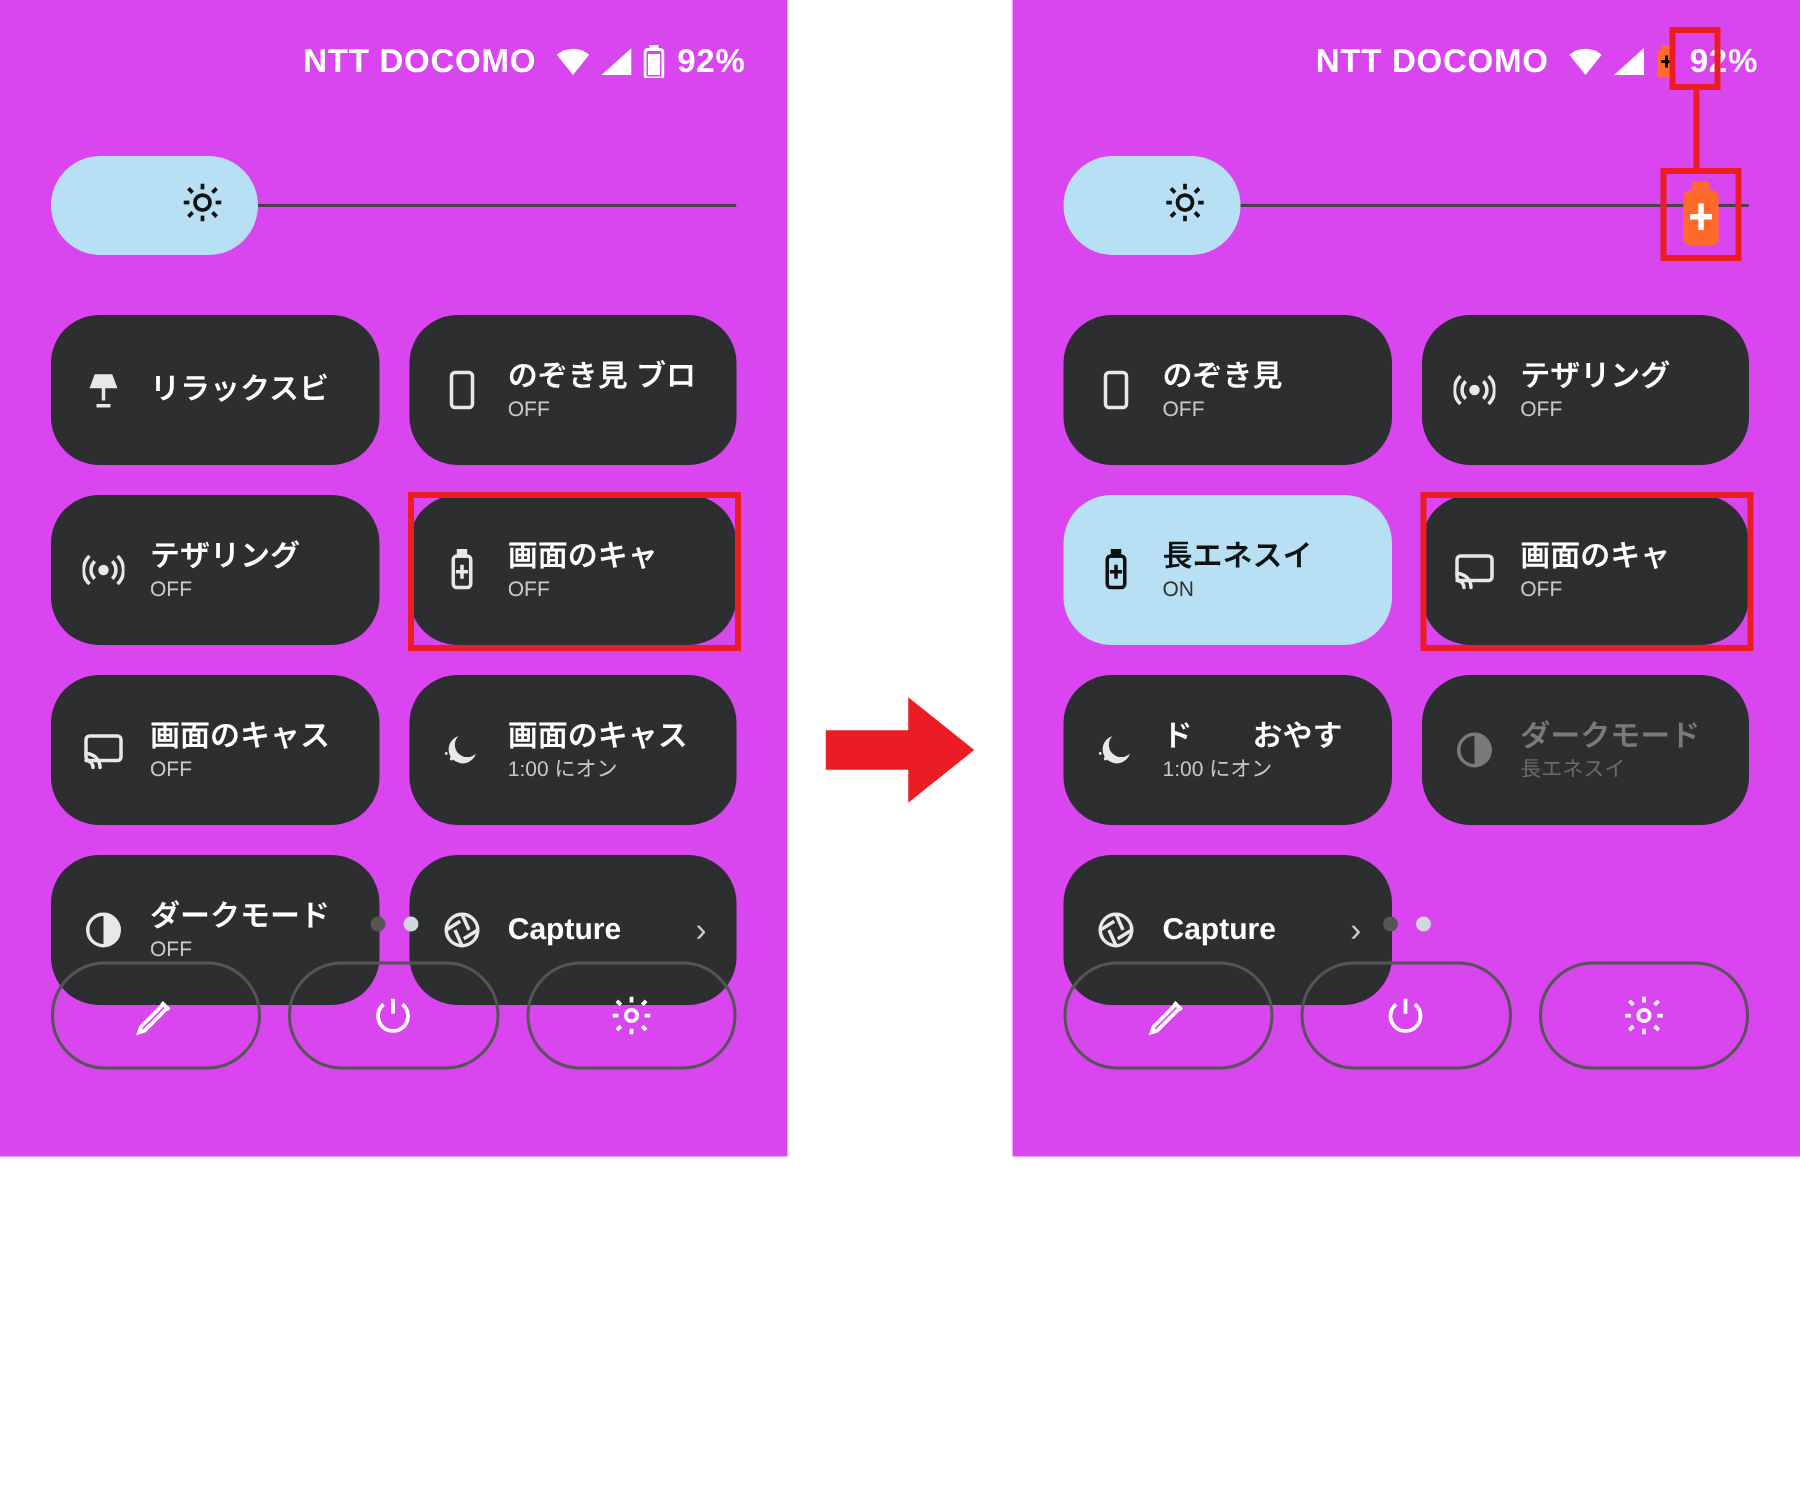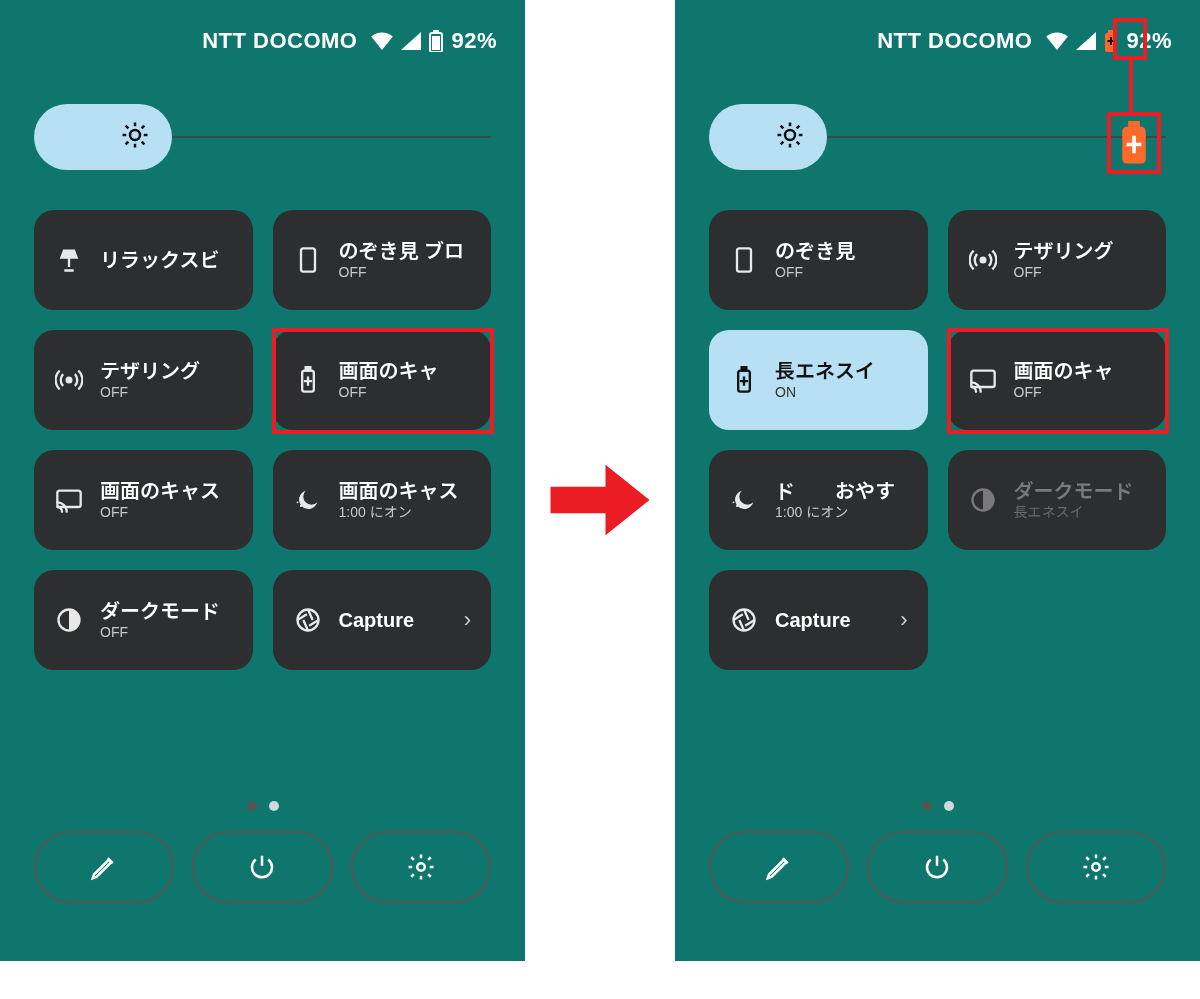--- a/index.html
+++ b/index.html
@@ -7,22 +7,22 @@
     width: 1200px;
     height: 999px;
     background: #fff;
     font-family: -apple-system, "Helvetica Neue", Arial, "Hiragino Kaku Gothic ProN", "Noto Sans JP", sans-serif;
     display: flex;
     align-items: stretch;
     overflow: hidden;
   }
   .phone {
     width: 525px;
-    height: 961px;
-    background: #0f766e;
+    height: 771px;
+    background: #d946ef;
     color: #fff;
     position: relative;
     flex-shrink: 0;
   }
   .gap {
     flex: 1;
     background: #fff;
     display: flex;
     align-items: center;
     justify-content: center;
@@ -88,21 +88,21 @@
     top: 210px;
     left: 34px;
     right: 34px;
     display: grid;
     grid-template-columns: 1fr 1fr;
     grid-auto-rows: 100px;
     gap: 20px 20px;
   }
   .tile {
     background: #2c2e30;
-    border-radius: 20px;
+    border-radius: 32px;
     display: flex;
     align-items: center;
     padding: 0 20px;
     gap: 16px;
     position: relative;
     overflow: hidden;
   }
   .tile.active {
     background: #b7e0f5;
     color: #111;

